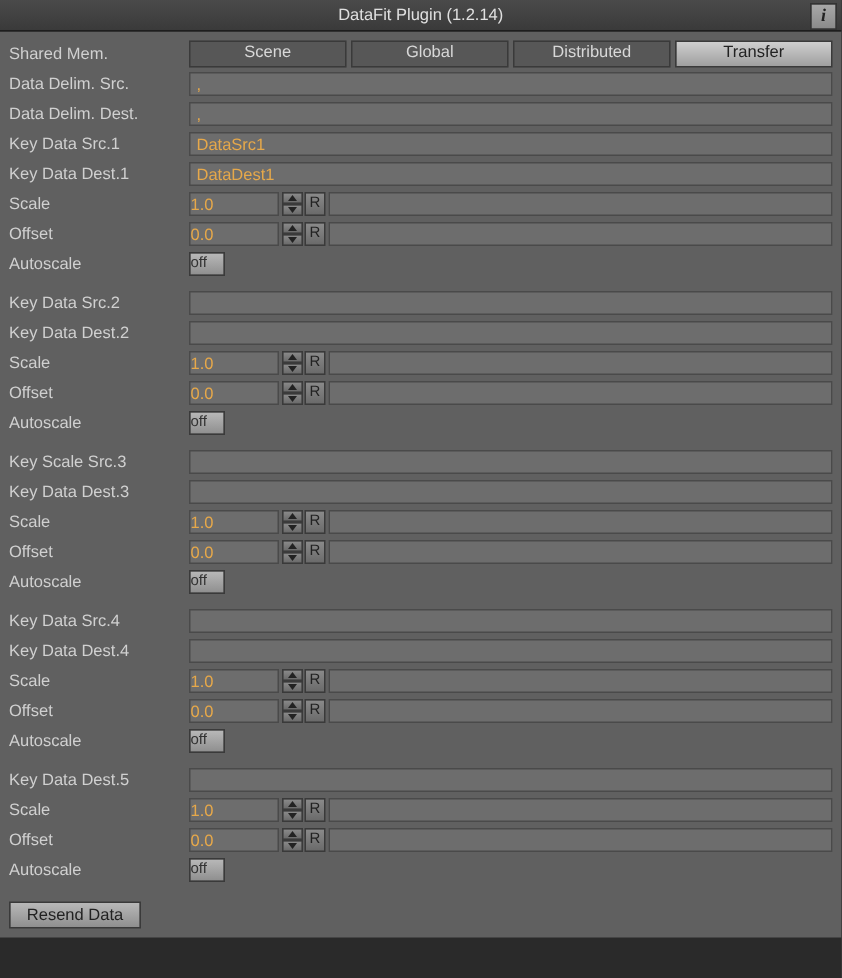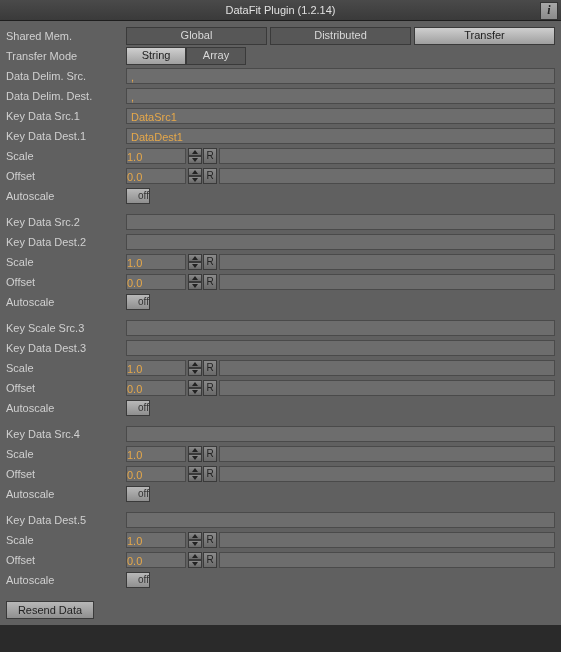--- a/index.html
+++ b/index.html
@@ -14,51 +14,45 @@
   .seg.active{background:linear-gradient(#cfcfcf,#9f9f9f);color:#222}
   .seg-sm-group{display:flex}
   .seg-sm{width:58px;height:16px;background:#575757;border:1px solid #3a3a3a;text-align:center;line-height:15px;color:#d8d8d8;cursor:pointer;font-size:11px}
   .seg-sm.active{background:linear-gradient(#cfcfcf,#9f9f9f);color:#222}
   .txt{flex:1;height:16px;background:#6d6d6d;border:1px solid #4a4a4a;padding:0 4px;color:#e6a84a;font-size:11px;line-height:16px;box-sizing:border-box}
   .num{width:60px;height:16px;background:#6d6d6d;border:1px solid #4a4a4a;color:#e6a84a;font-size:11px;line-height:16px;box-sizing:border-box}
   .spin{display:flex;flex-direction:column;margin-left:2px}
   .spin .sp{width:14px;height:8px;background:linear-gradient(#8a8a8a,#6a6a6a);border:1px solid #3a3a3a;box-sizing:border-box;display:flex;align-items:center;justify-content:center;cursor:pointer}
   .spin svg{display:block}
   .rbtn{width:14px;height:16px;margin-left:1px;background:linear-gradient(#8a8a8a,#6a6a6a);border:1px solid #3a3a3a;font-size:10px;color:#222;text-align:center;line-height:14px;cursor:pointer;box-sizing:border-box}
-  .toggle{width:24px;height:16px;background:linear-gradient(#b8b8b8,#8f8f8f);border:1px solid #3a3a3a;color:#333;font-size:10px;text-align:right;line-height:14px;cursor:pointer;box-sizing:border-box}
+  .toggle{width:24px;height:16px;background:linear-gradient(#b8b8b8,#8f8f8f);border:1px solid #3a3a3a;color:#333;font-size:10px;text-align:left;line-height:14px;cursor:pointer;box-sizing:border-box}
   .gap{height:6px}
   .resend{width:88px;height:18px;background:linear-gradient(#b8b8b8,#8f8f8f);border:1px solid #3a3a3a;color:#222;font-size:11px;text-align:center;line-height:16px;cursor:pointer;margin-top:4px;box-sizing:border-box}
   .trail{flex:1;height:16px;background:#6d6d6d;border:1px solid #4a4a4a;margin-left:2px;box-sizing:border-box}
 </style>
 </head>
 <body>
 
 <div class="titlebar">
   <span>DataFit Plugin (1.2.14)</span>
   <div class="info-btn">i</div>
 </div>
 
 <div class="panel">
 
   <div class="row">
     <div class="label">Shared Mem.</div>
     <div class="seg-group">
+      <div class="seg">Scene</div>
       <div class="seg">Global</div>
       <div class="seg">Distributed</div>
       <div class="seg active">Transfer</div>
     </div>
   </div>
 
-  <div class="row">
-    <div class="label">Transfer Mode</div>
-    <div class="seg-sm-group">
-      <div class="seg-sm active">String</div>
-      <div class="seg-sm">Array</div>
-    </div>
-  </div>
 
   <div class="row">
     <div class="label">Data Delim. Src.</div>
     <div class="txt">,</div>
   </div>
   <div class="row">
     <div class="label">Data Delim. Dest.</div>
     <div class="txt">,</div>
   </div>
 
@@ -218,20 +212,24 @@
     </div>
     <div class="gap"></div>
   </div>
 
   <div>
     <div class="row">
       <div class="label">Key Data Src.4</div>
       <div class="txt"></div>
     </div>
     <div class="row">
+      <div class="label">Key Data Dest.4</div>
+      <div class="txt"></div>
+    </div>
+    <div class="row">
       <div class="label">Scale</div>
       <div class="num">1.0</div>
       <div class="spin">
         <div class="sp">
               <svg width="6" height="4">
                 <polygon points="3,0 6,4 0,4" fill="#222"></polygon>
               </svg>
             </div>
         <div class="sp">
               <svg width="6" height="4">

